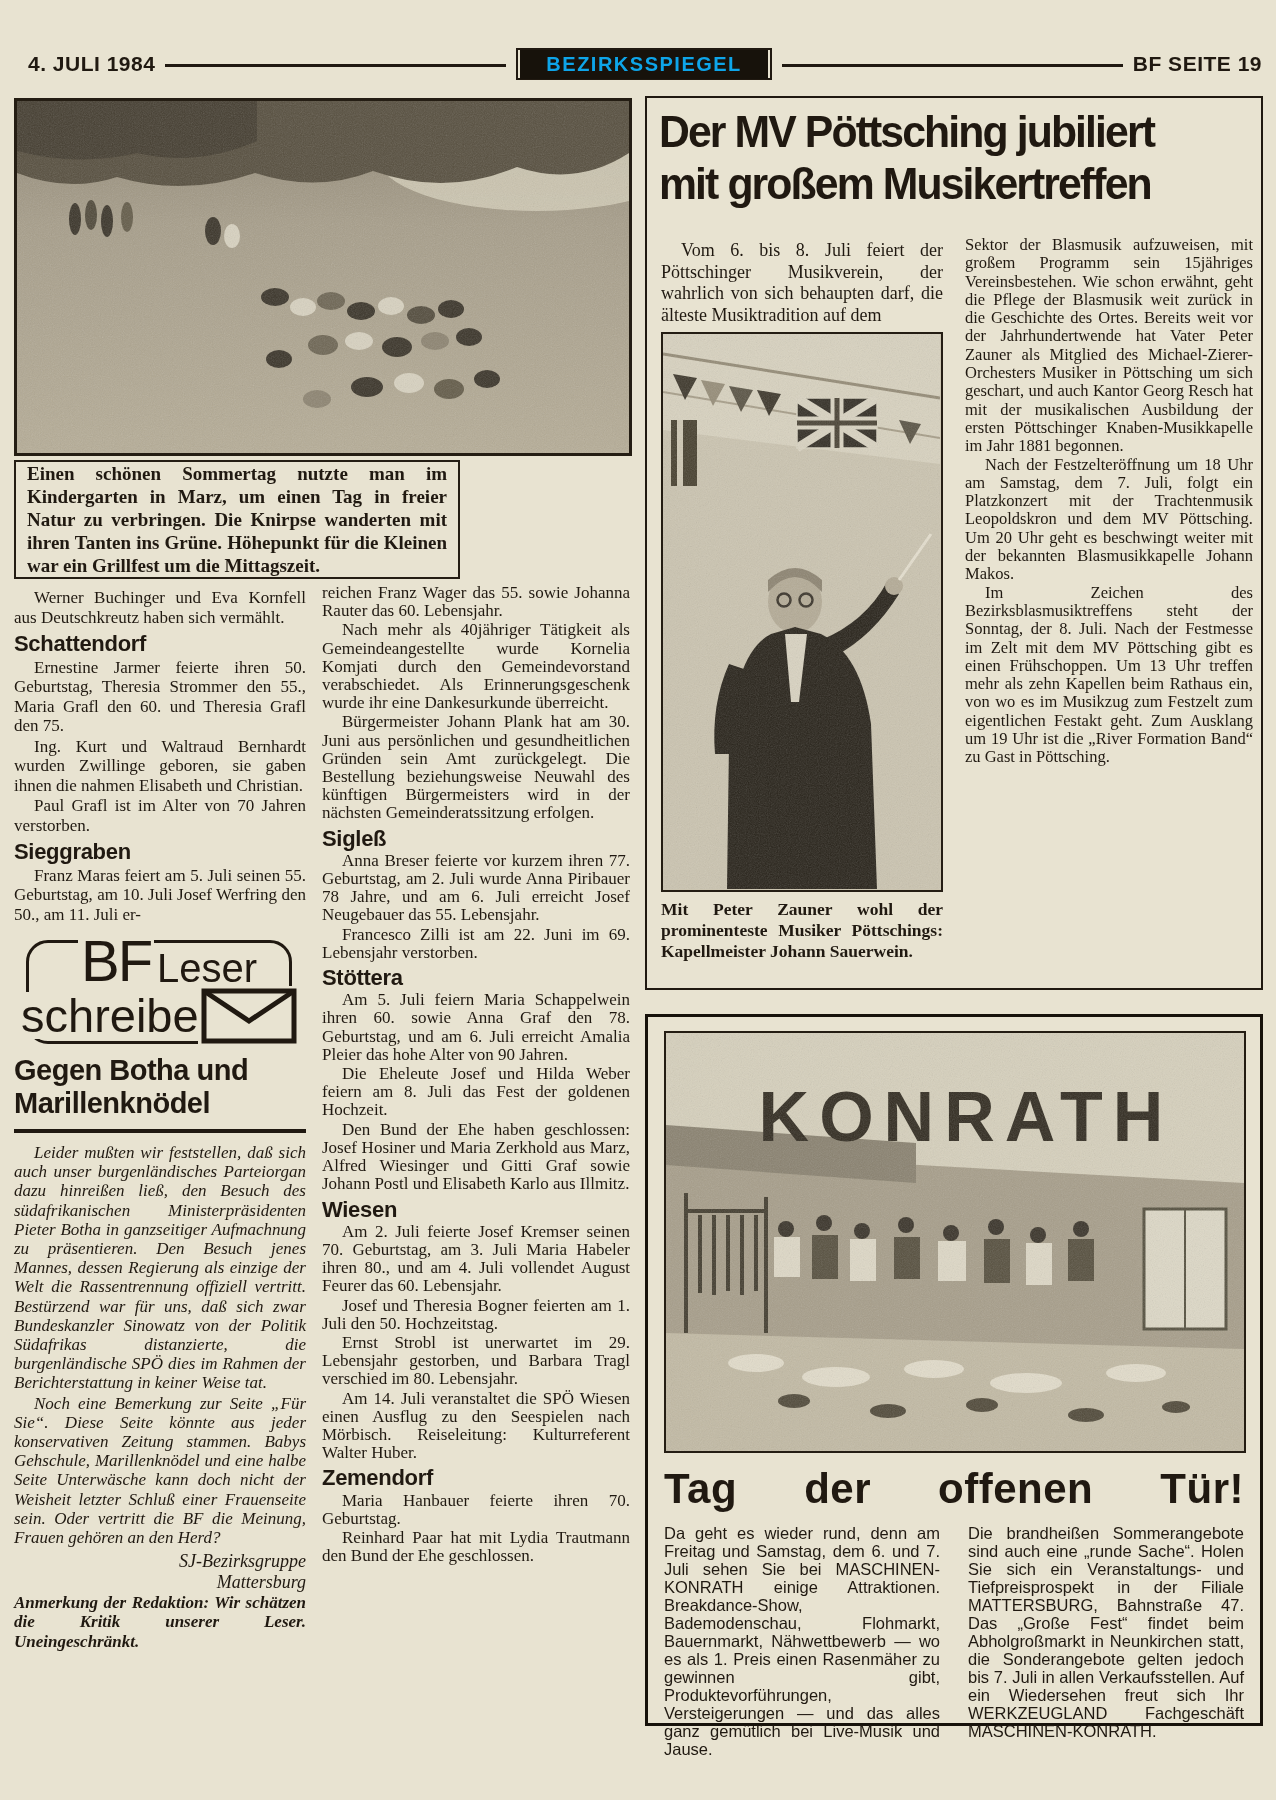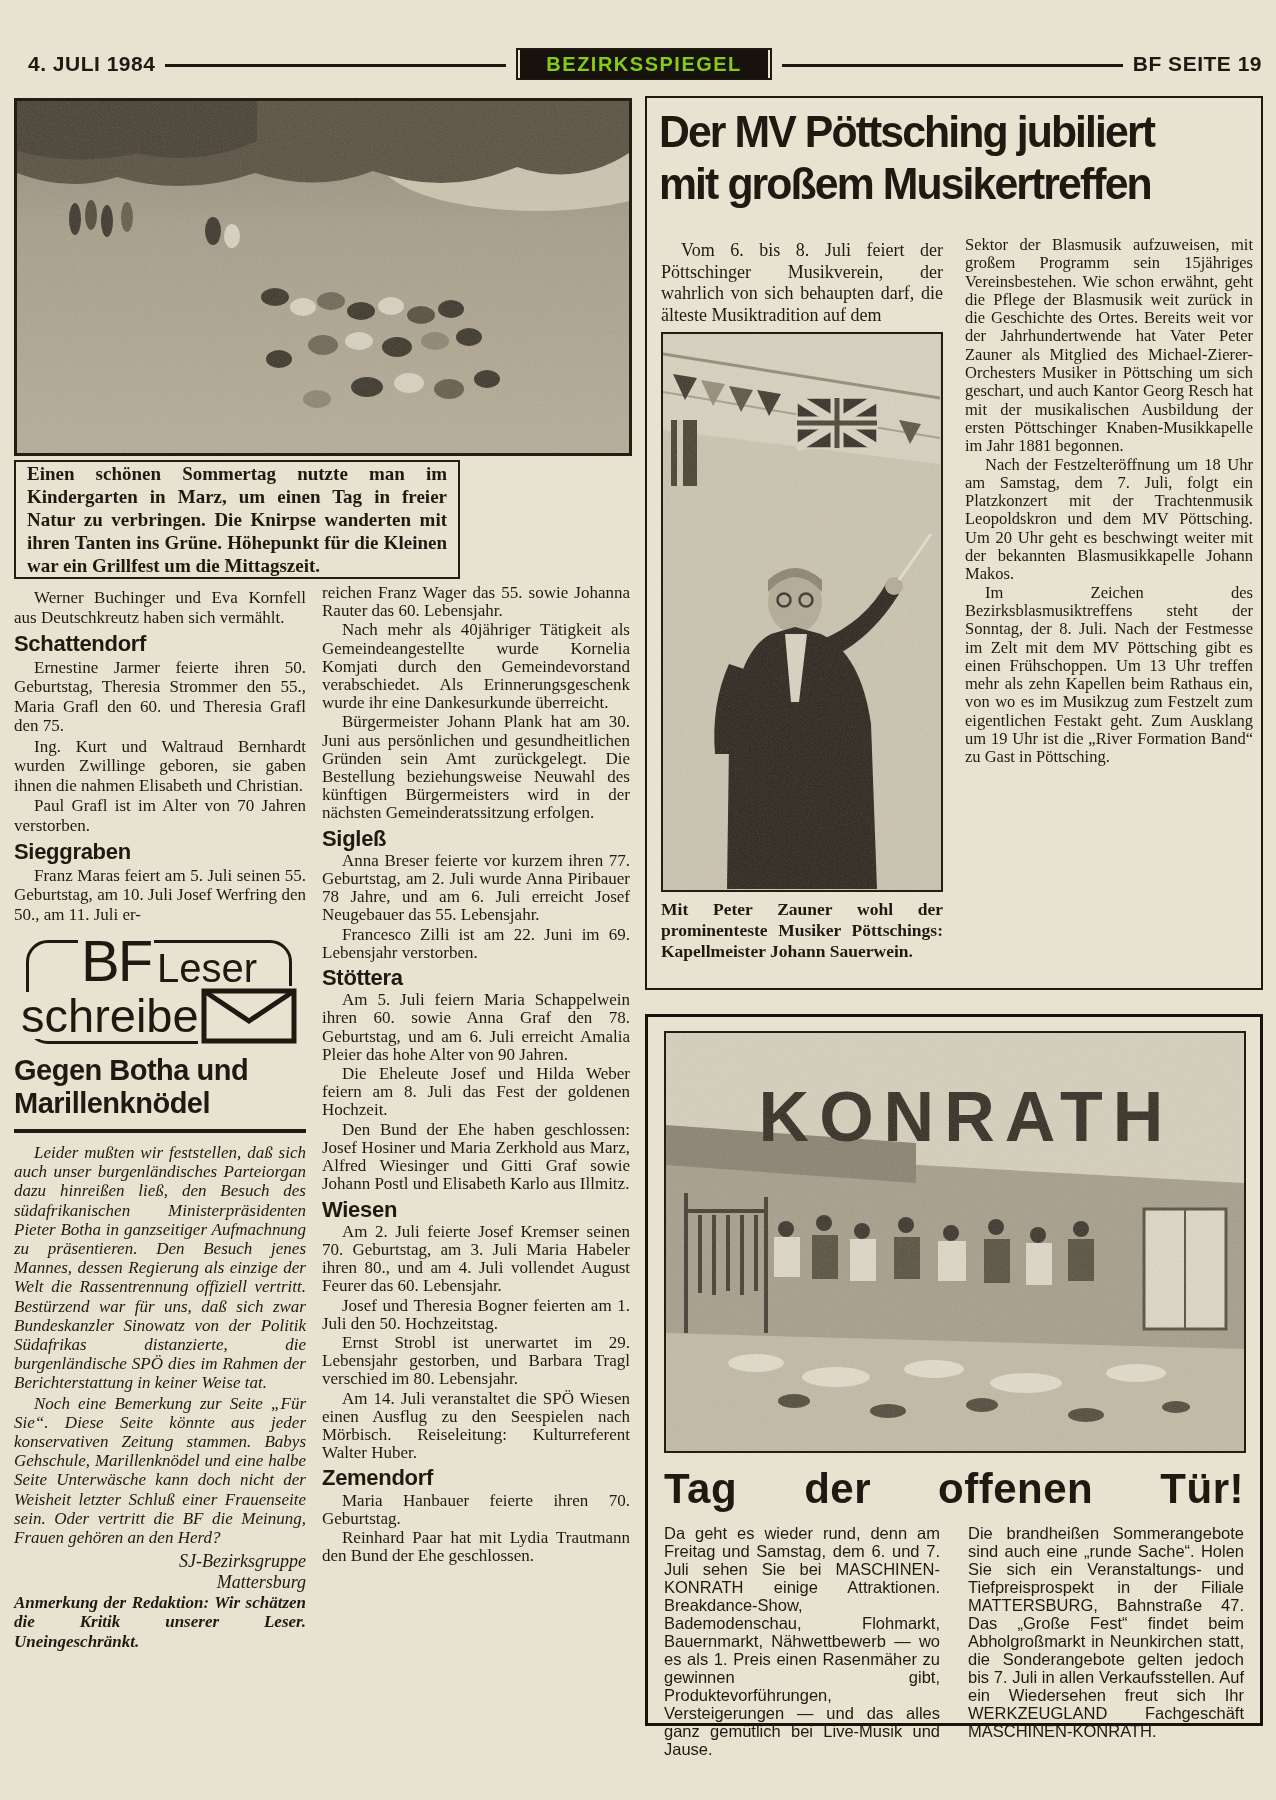--- a/index.html
+++ b/index.html
@@ -5,21 +5,21 @@
   * { margin:0; padding:0; box-sizing:border-box; }
   html,body { width:1276px; height:1800px; }
   body { font-family:"Liberation Serif", serif; background:#d9d4c4; }
   .page { position:relative; width:1276px; height:1800px; background:#e8e3d1; color:#201911; overflow:hidden; }
 
   
   .header-row { position:absolute; left:28px; right:14px; top:48px; display:flex; align-items:center; gap:10px; }
   .hdr-label { font-family:"Liberation Sans", sans-serif; font-weight:600; font-size:21px; letter-spacing:0.5px; white-space:nowrap; }
   .hdr-rule { flex:1; height:3px; background:#201911; margin-top:2px; }
   .masthead-box { border:2.5px solid #201911; padding:2.5px; background:#e8e3d1; }
-  .masthead-inner { background:#17120b; color:#84cc16; font-family:"Liberation Sans", sans-serif; font-weight:bold; font-size:20px; letter-spacing:1.5px; padding:3px 26px 4px; }
+  .masthead-inner { background:#17120b; color:#0ea5e9; font-family:"Liberation Sans", sans-serif; font-weight:bold; font-size:20px; letter-spacing:1.5px; padding:3px 26px 4px; }
 
   
   .photo-frame { border:3px solid #241d13; background:#a79e8a; overflow:hidden; }
   .photo-frame svg { display:block; }
 
   .kg-photo { position:absolute; left:14px; top:98px; width:618px; height:358px; }
 
   .kg-caption { position:absolute; left:14px; top:460px; width:446px; border:2.5px solid #241d13; padding:0 11px; font-weight:bold; font-size:19px; line-height:23px; text-align:justify; }
 
   

